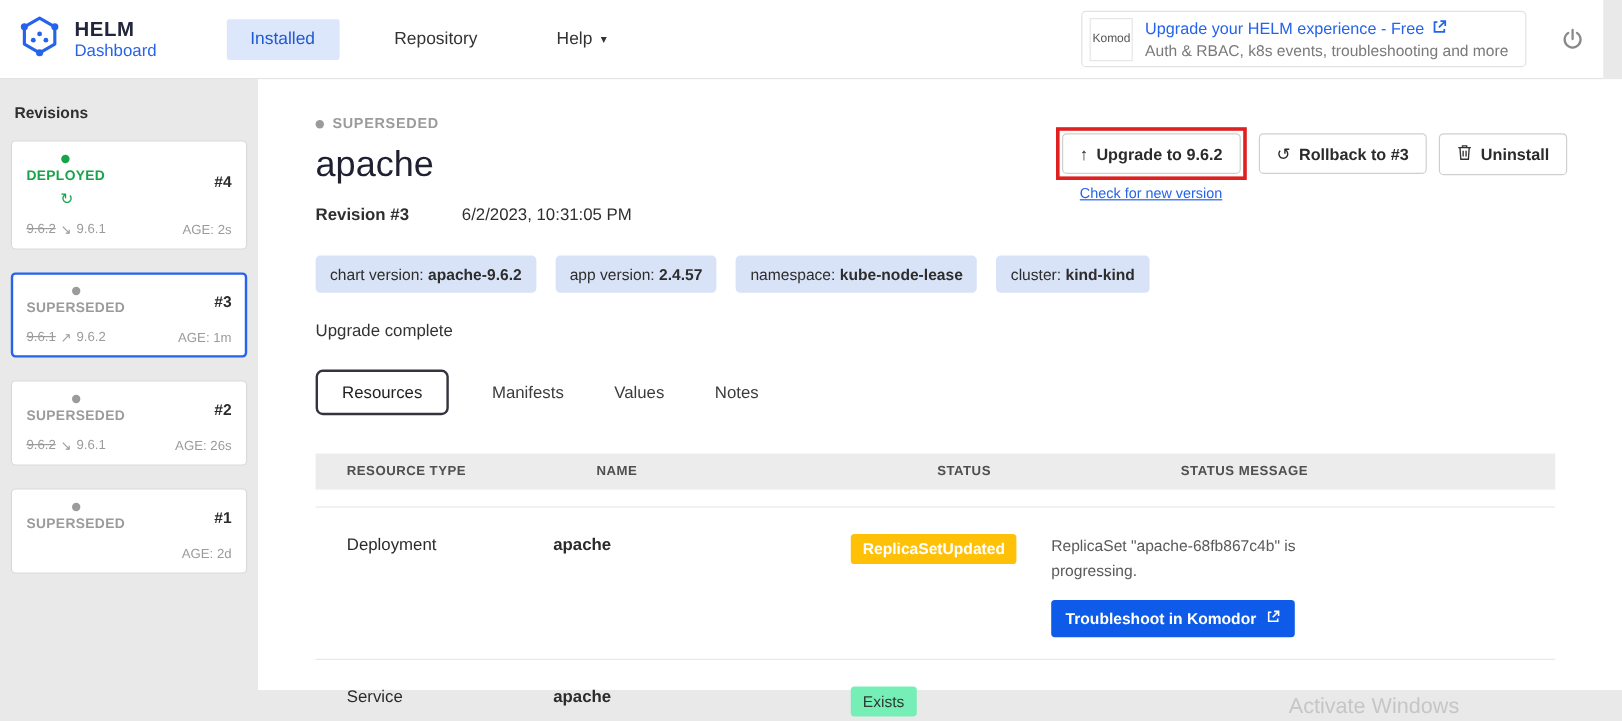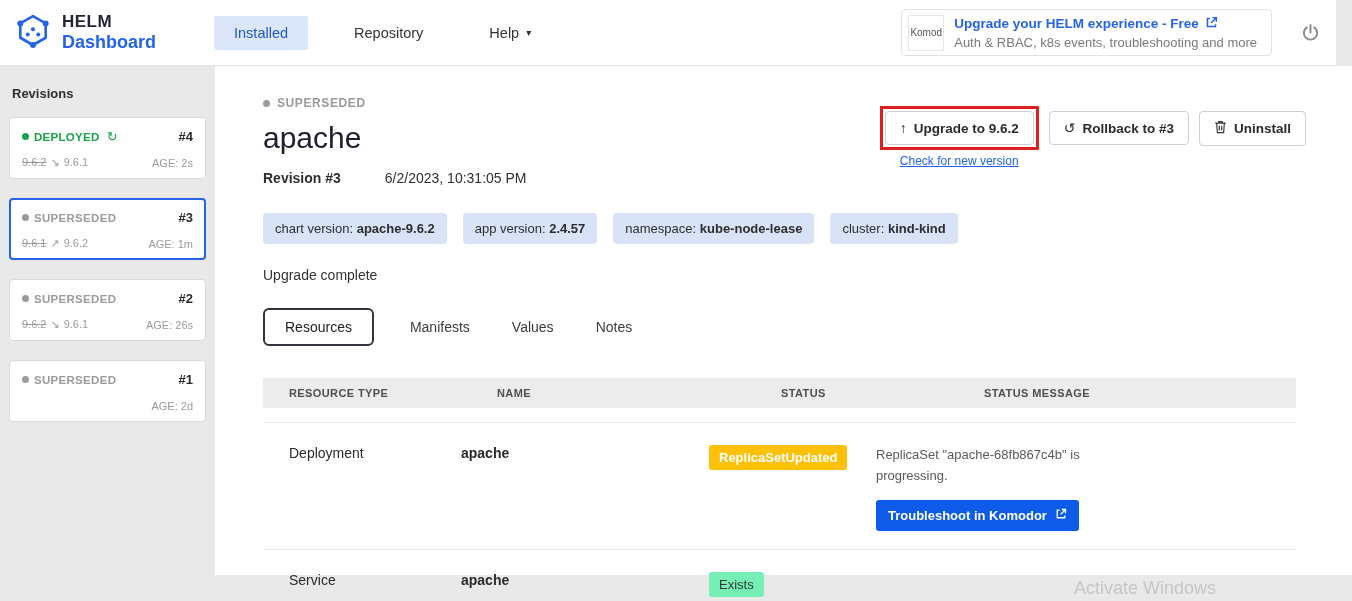--- a/index.html
+++ b/index.html
@@ -4,38 +4,38 @@
 <style>
   * { margin:0; padding:0; box-sizing:border-box; }
   body { background:#555; font-family:"Liberation Sans", sans-serif; }
   .app { position:relative; width:1352px; height:601px; background:#e9e9e9; overflow:hidden; margin:0 auto; }
 
   
   .navbar { position:absolute; top:0; left:0; right:16px; height:66px; background:#fff; border-bottom:1px solid #e3e3e3; display:flex; align-items:center; }
   .logo { display:flex; align-items:center; gap:8px; margin-left:12px; cursor:pointer; }
   .logo-text { display:flex; flex-direction:column; line-height:1.15; }
   .logo-t1 { font-size:17px; font-weight:800; color:#23263b; letter-spacing:.5px; }
-  .logo-t2 { font-size:18px; font-weight:700; color:#2563eb; }
+  .logo-t2 { font-size:14px; font-weight:400; color:#2563eb; }
   .nav { margin-left:58px; display:flex; align-items:center; gap:26px; font-size:14.5px; }
   .nav-item { padding:9px 20px; color:#333; cursor:pointer; border-radius:2px; display:flex; align-items:center; gap:7px; }
   .nav-item.active { background:#dce7fb; color:#2158d0; }
   .caret { font-size:10px; color:#333; }
   .promo { position:absolute; right:64px; top:9px; height:47px; border:1px solid #e2e2e2; border-radius:4px; background:#fff; display:flex; align-items:center; gap:10px; padding:0 14px 0 6px; cursor:pointer; }
   .promo-img { width:36px; height:36px; border:1px solid #e6e6e6; display:flex; align-items:center; justify-content:center; font-size:10px; color:#555; overflow:hidden; white-space:nowrap; }
-  .promo-title { font-size:13.5px; font-weight:700; color:#2563eb; display:flex; align-items:center; gap:6px; }
+  .promo-title { font-size:13.5px; font-weight:400; color:#2563eb; display:flex; align-items:center; gap:6px; }
   .promo-sub { font-size:13px; color:#7a7a7a; margin-top:3px; }
   .power-btn { position:absolute; right:16px; top:23px; cursor:pointer; }
 
   
   .sidebar { position:absolute; top:66px; left:0; bottom:0; width:215px; background:#e9e9e9; padding:14px 9px; }
   .sb-title { font-size:13px; font-weight:700; color:#2f2f2f; margin:6px 0 16px 3px; }
   .rev-card { background:#fff; border:1px solid #dadada; border-radius:4px; padding:11px 12px 9px; margin-bottom:19px; cursor:pointer; }
   .rev-card.selected { border:2px solid #2563eb; padding:10px 11px 8px; }
   .rc-top { display:flex; align-items:center; }
-  .rc-status { font-size:11.5px; font-weight:700; letter-spacing:.3px; display:flex; align-items:center; gap:5px; }
+  .rc-status { font-size:11.5px; font-weight:700; letter-spacing:.3px; display:flex; align-items:center; gap:5px;flex-direction:column; }
   .deployed { color:#16a34a; }
   .superseded { color:#9b9b9b; }
   .dot { width:7px; height:7px; border-radius:50%; flex:0 0 auto; }
   .dot.green { background:#16a34a; }
   .dot.gray { background:#9b9b9b; }
   .history-ic { font-size:13px; font-weight:400; margin-left:2px; }
   .rc-num { margin-left:auto; font-size:13px; font-weight:700; color:#2b2b2b; }
   .rc-bottom { display:flex; align-items:center; margin-top:12px; font-size:11px; color:#9b9b9b; min-height:13px; }
   .rc-vers { display:flex; gap:4px; align-items:flex-start; }
   .rc-age { margin-left:auto; }

